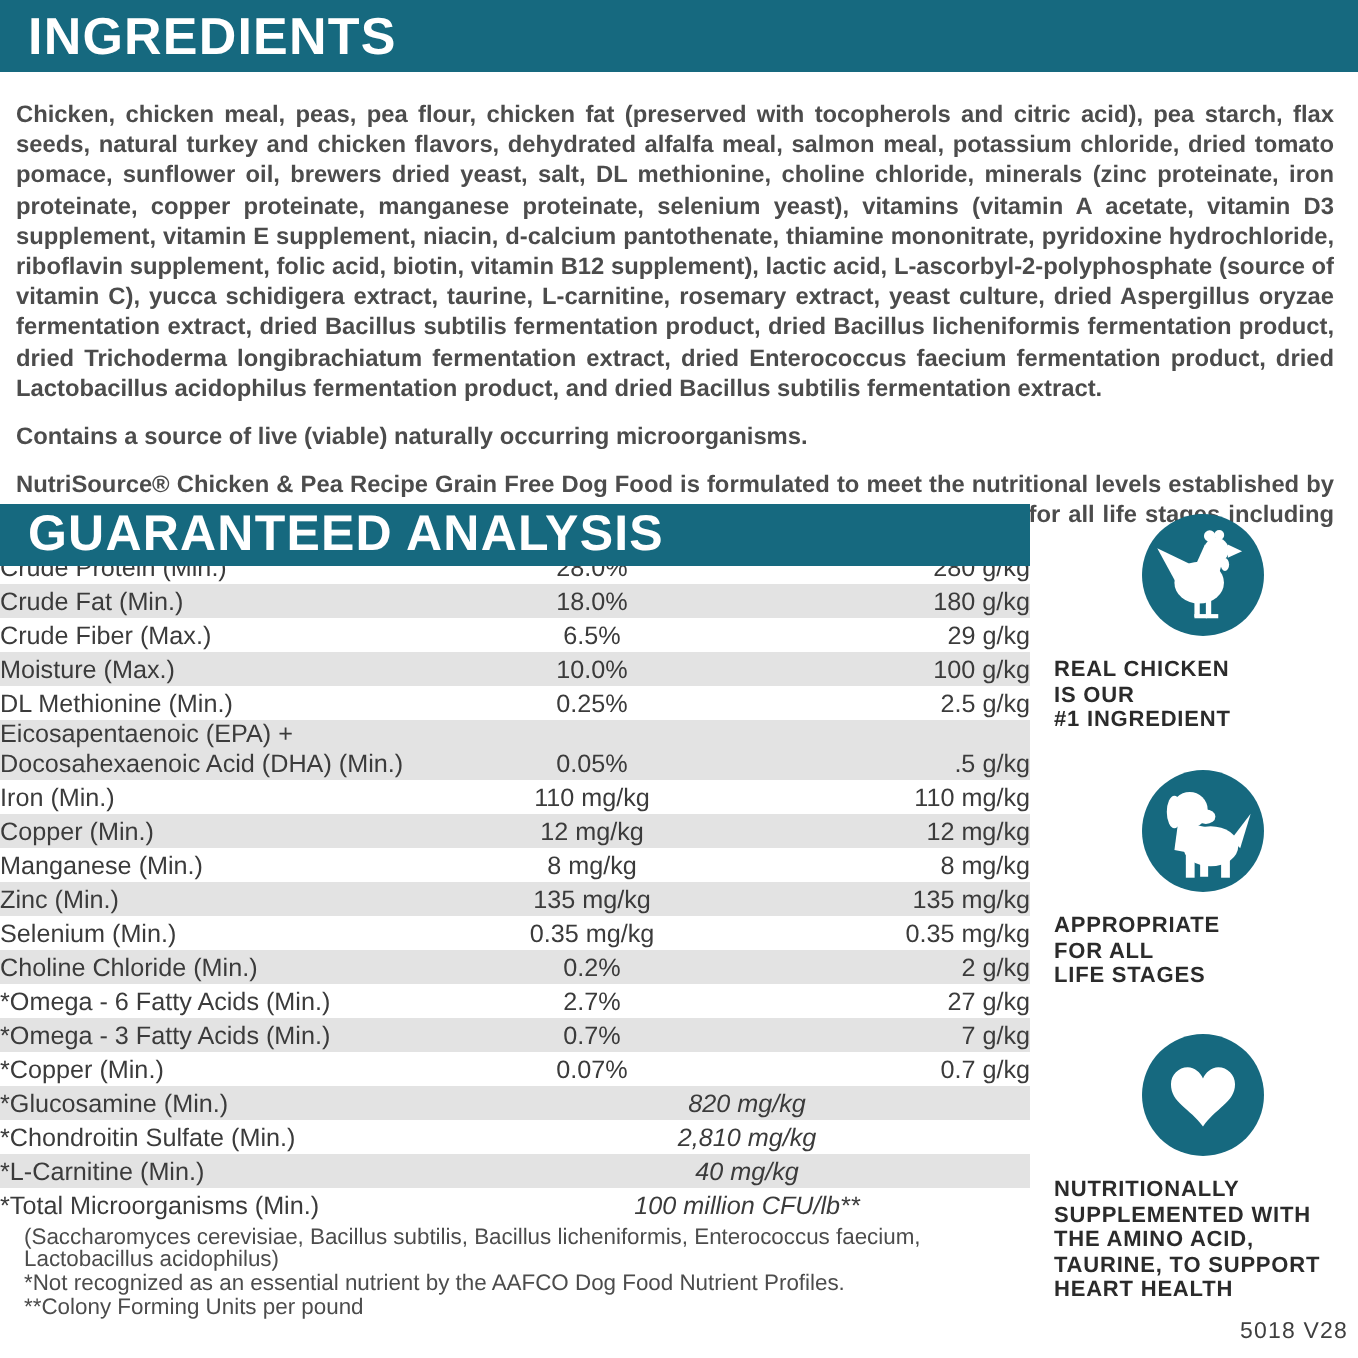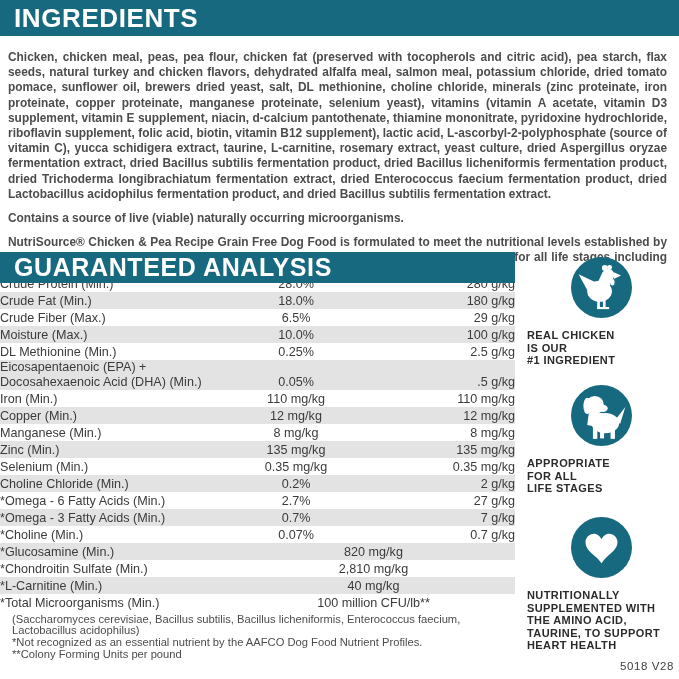--- a/index.html
+++ b/index.html
@@ -31,21 +31,21 @@
     border-bottom:3px solid #151515;padding:2px 0;height:14px;
   }
   table.ga th.h1{text-align:left;padding-left:8px;}
   table.ga th.h2{text-align:center;}
   table.ga th.h3{text-align:right;padding-right:10px;}
   table.ga td{padding:0;height:16px;line-height:14.5px;vertical-align:bottom;padding-bottom:1px;}
   table.ga tbody tr:nth-child(even){background:#e3e3e3;}
   td.col-nutrient{text-align:left;padding-left:8px;white-space:pre-line;}
   td.col-us{text-align:center;}
   td.col-metric{text-align:right;padding-right:10px;}
-  td.col-span-val{text-align:center;}
+  td.col-span-val{text-align:center;font-style:italic;}
   .footnotes{
     margin-top:3px;width:470px;font-size:11.2px;line-height:10.9px;color:#4c4c4c;padding-left:12px;
   }
   .footnotes div{margin-bottom:1px;}
   .sidebar{position:absolute;left:527px;top:257px;width:148px;}
   .badge{position:absolute;left:0;width:148px;text-align:left;}
   .badge-1{top:0;}
   .badge-2{top:128px;}
   .badge-3{top:260px;}
   .badge svg{display:block;margin:0 auto;}
@@ -153,21 +153,21 @@
             <td class="col-nutrient">*Omega - 6 Fatty Acids (Min.)</td>
             <td class="col-us">2.7%</td>
             <td class="col-metric">27 g/kg</td>
           </tr>
           <tr>
             <td class="col-nutrient">*Omega - 3 Fatty Acids (Min.)</td>
             <td class="col-us">0.7%</td>
             <td class="col-metric">7 g/kg</td>
           </tr>
           <tr>
-            <td class="col-nutrient">*Choline (Min.)</td>
+            <td class="col-nutrient">*Copper (Min.)</td>
             <td class="col-us">0.07%</td>
             <td class="col-metric">0.7 g/kg</td>
           </tr>
           <tr>
             <td class="col-nutrient">*Glucosamine (Min.)</td>
             <td colspan="2" class="col-span-val">820 mg/kg</td>
           </tr>
           <tr>
             <td class="col-nutrient">*Chondroitin Sulfate (Min.)</td>
             <td colspan="2" class="col-span-val">2,810 mg/kg</td>

